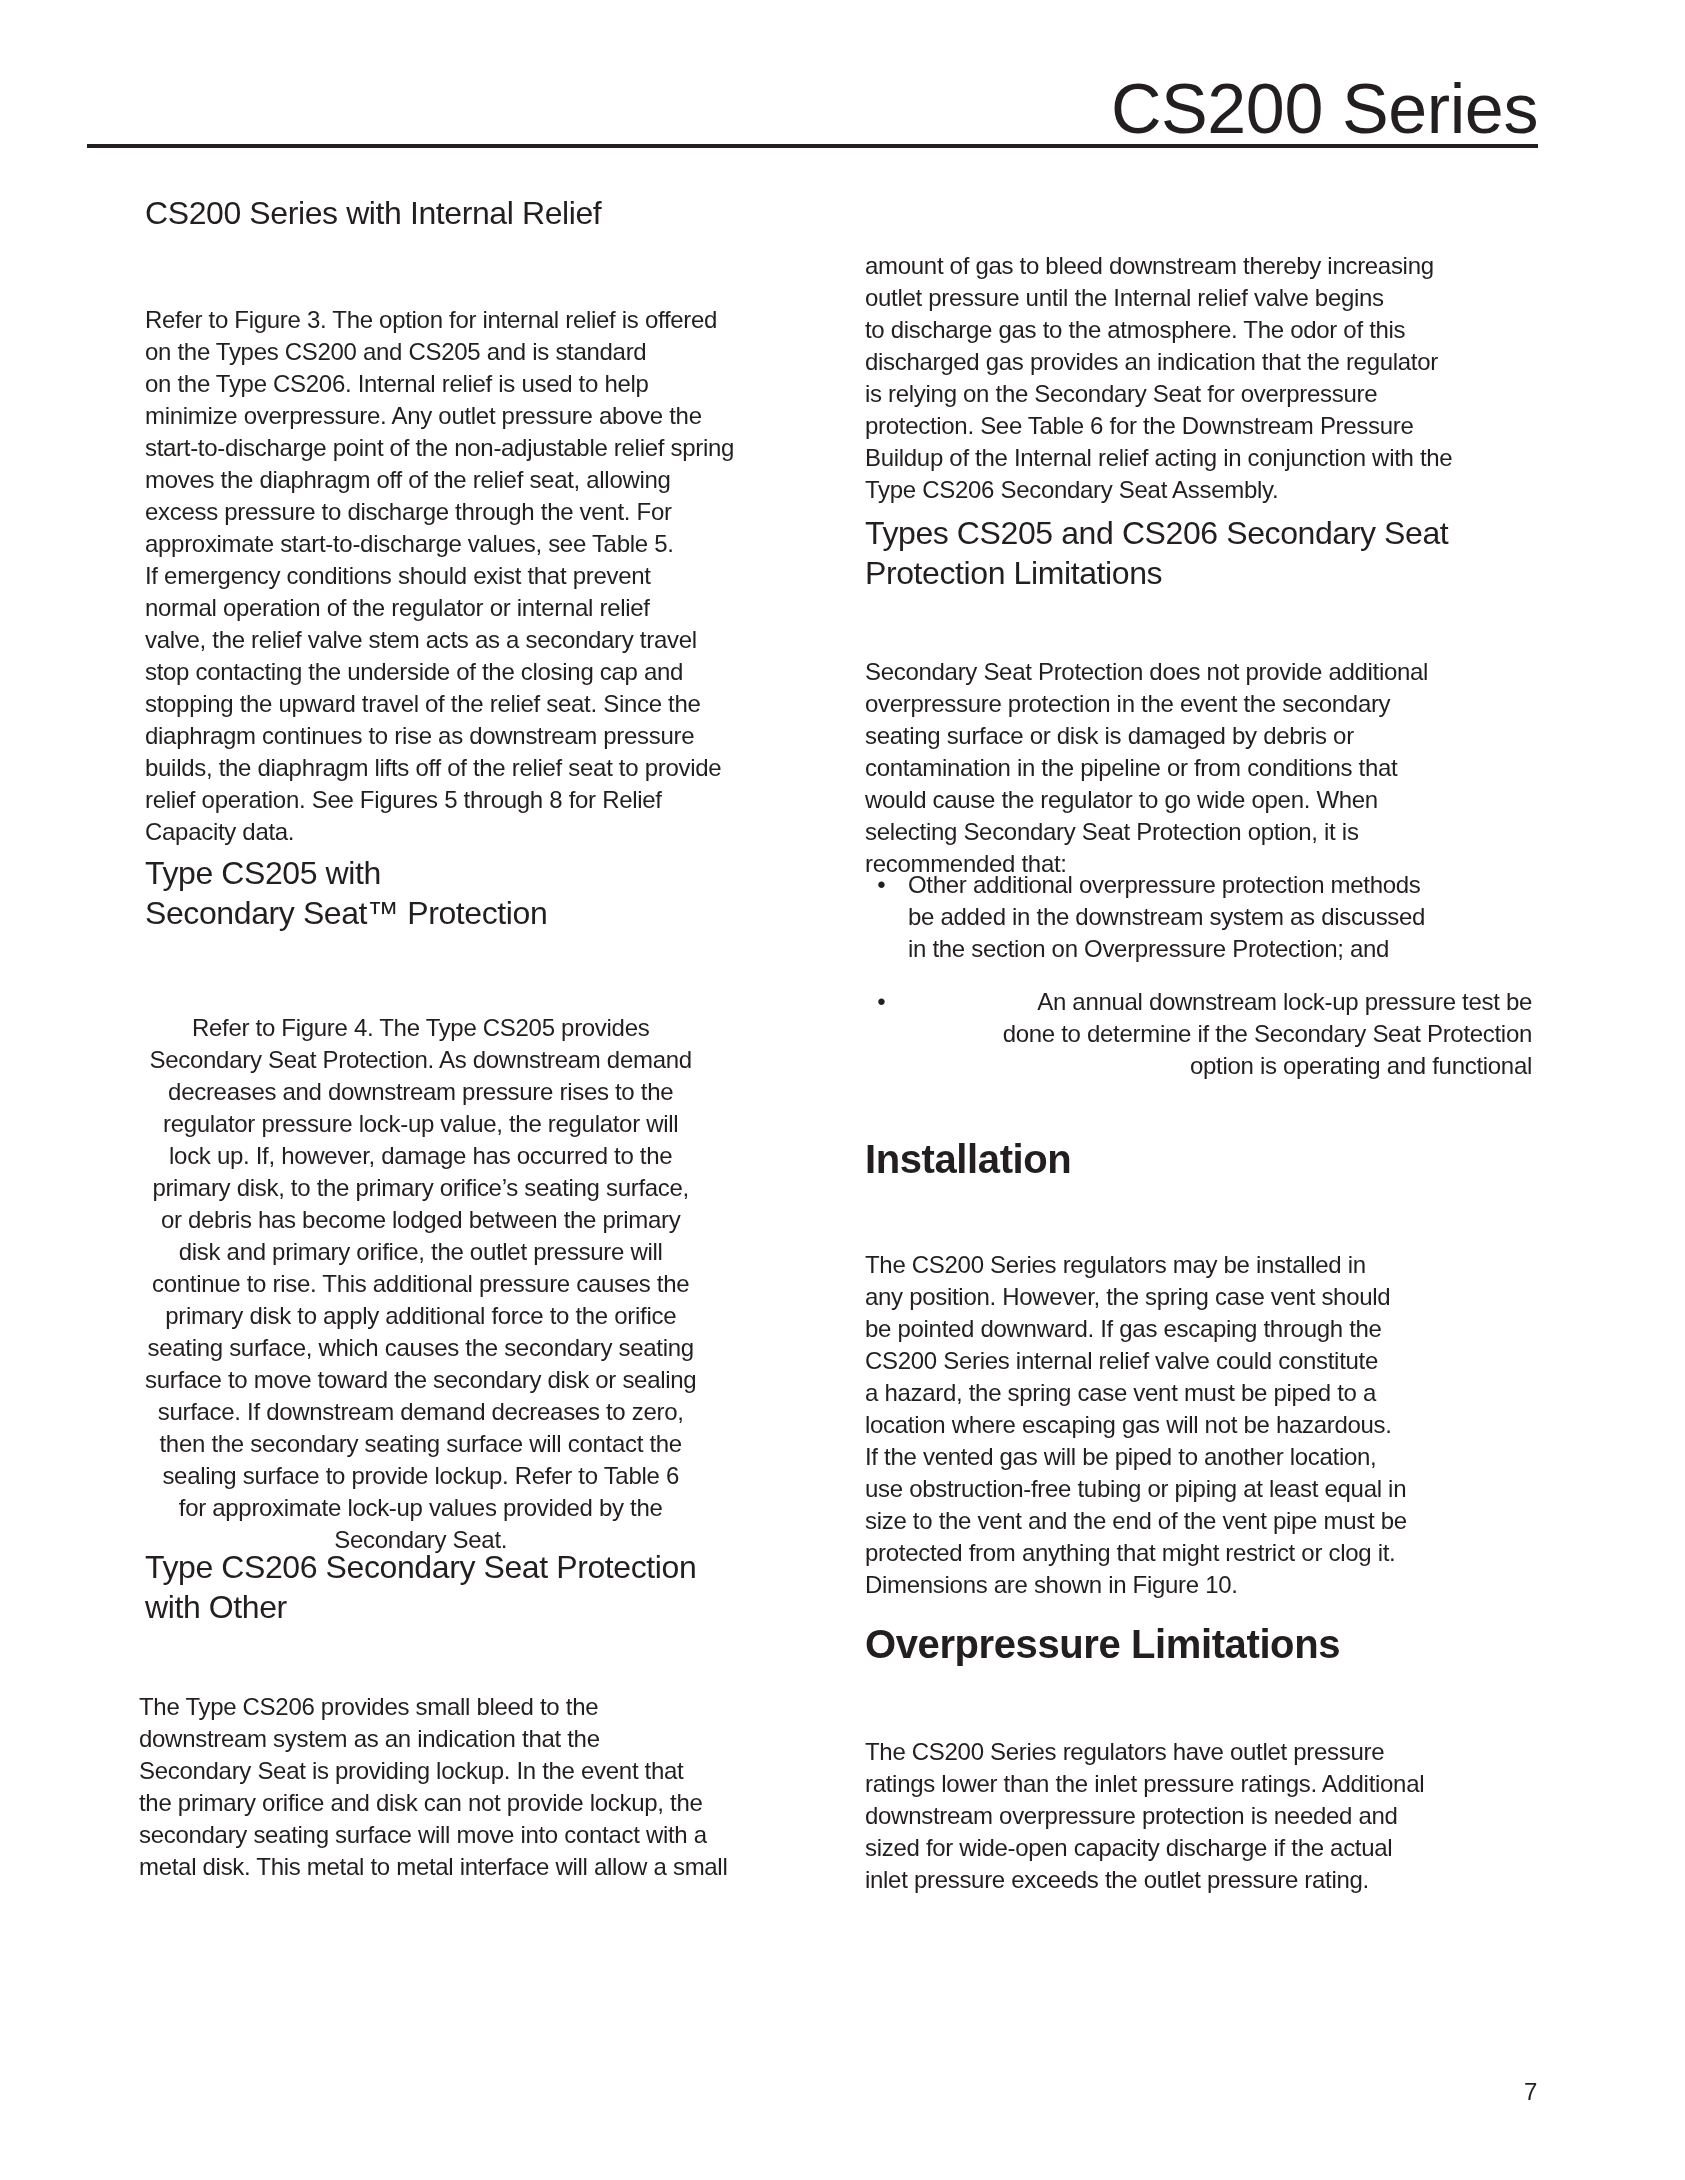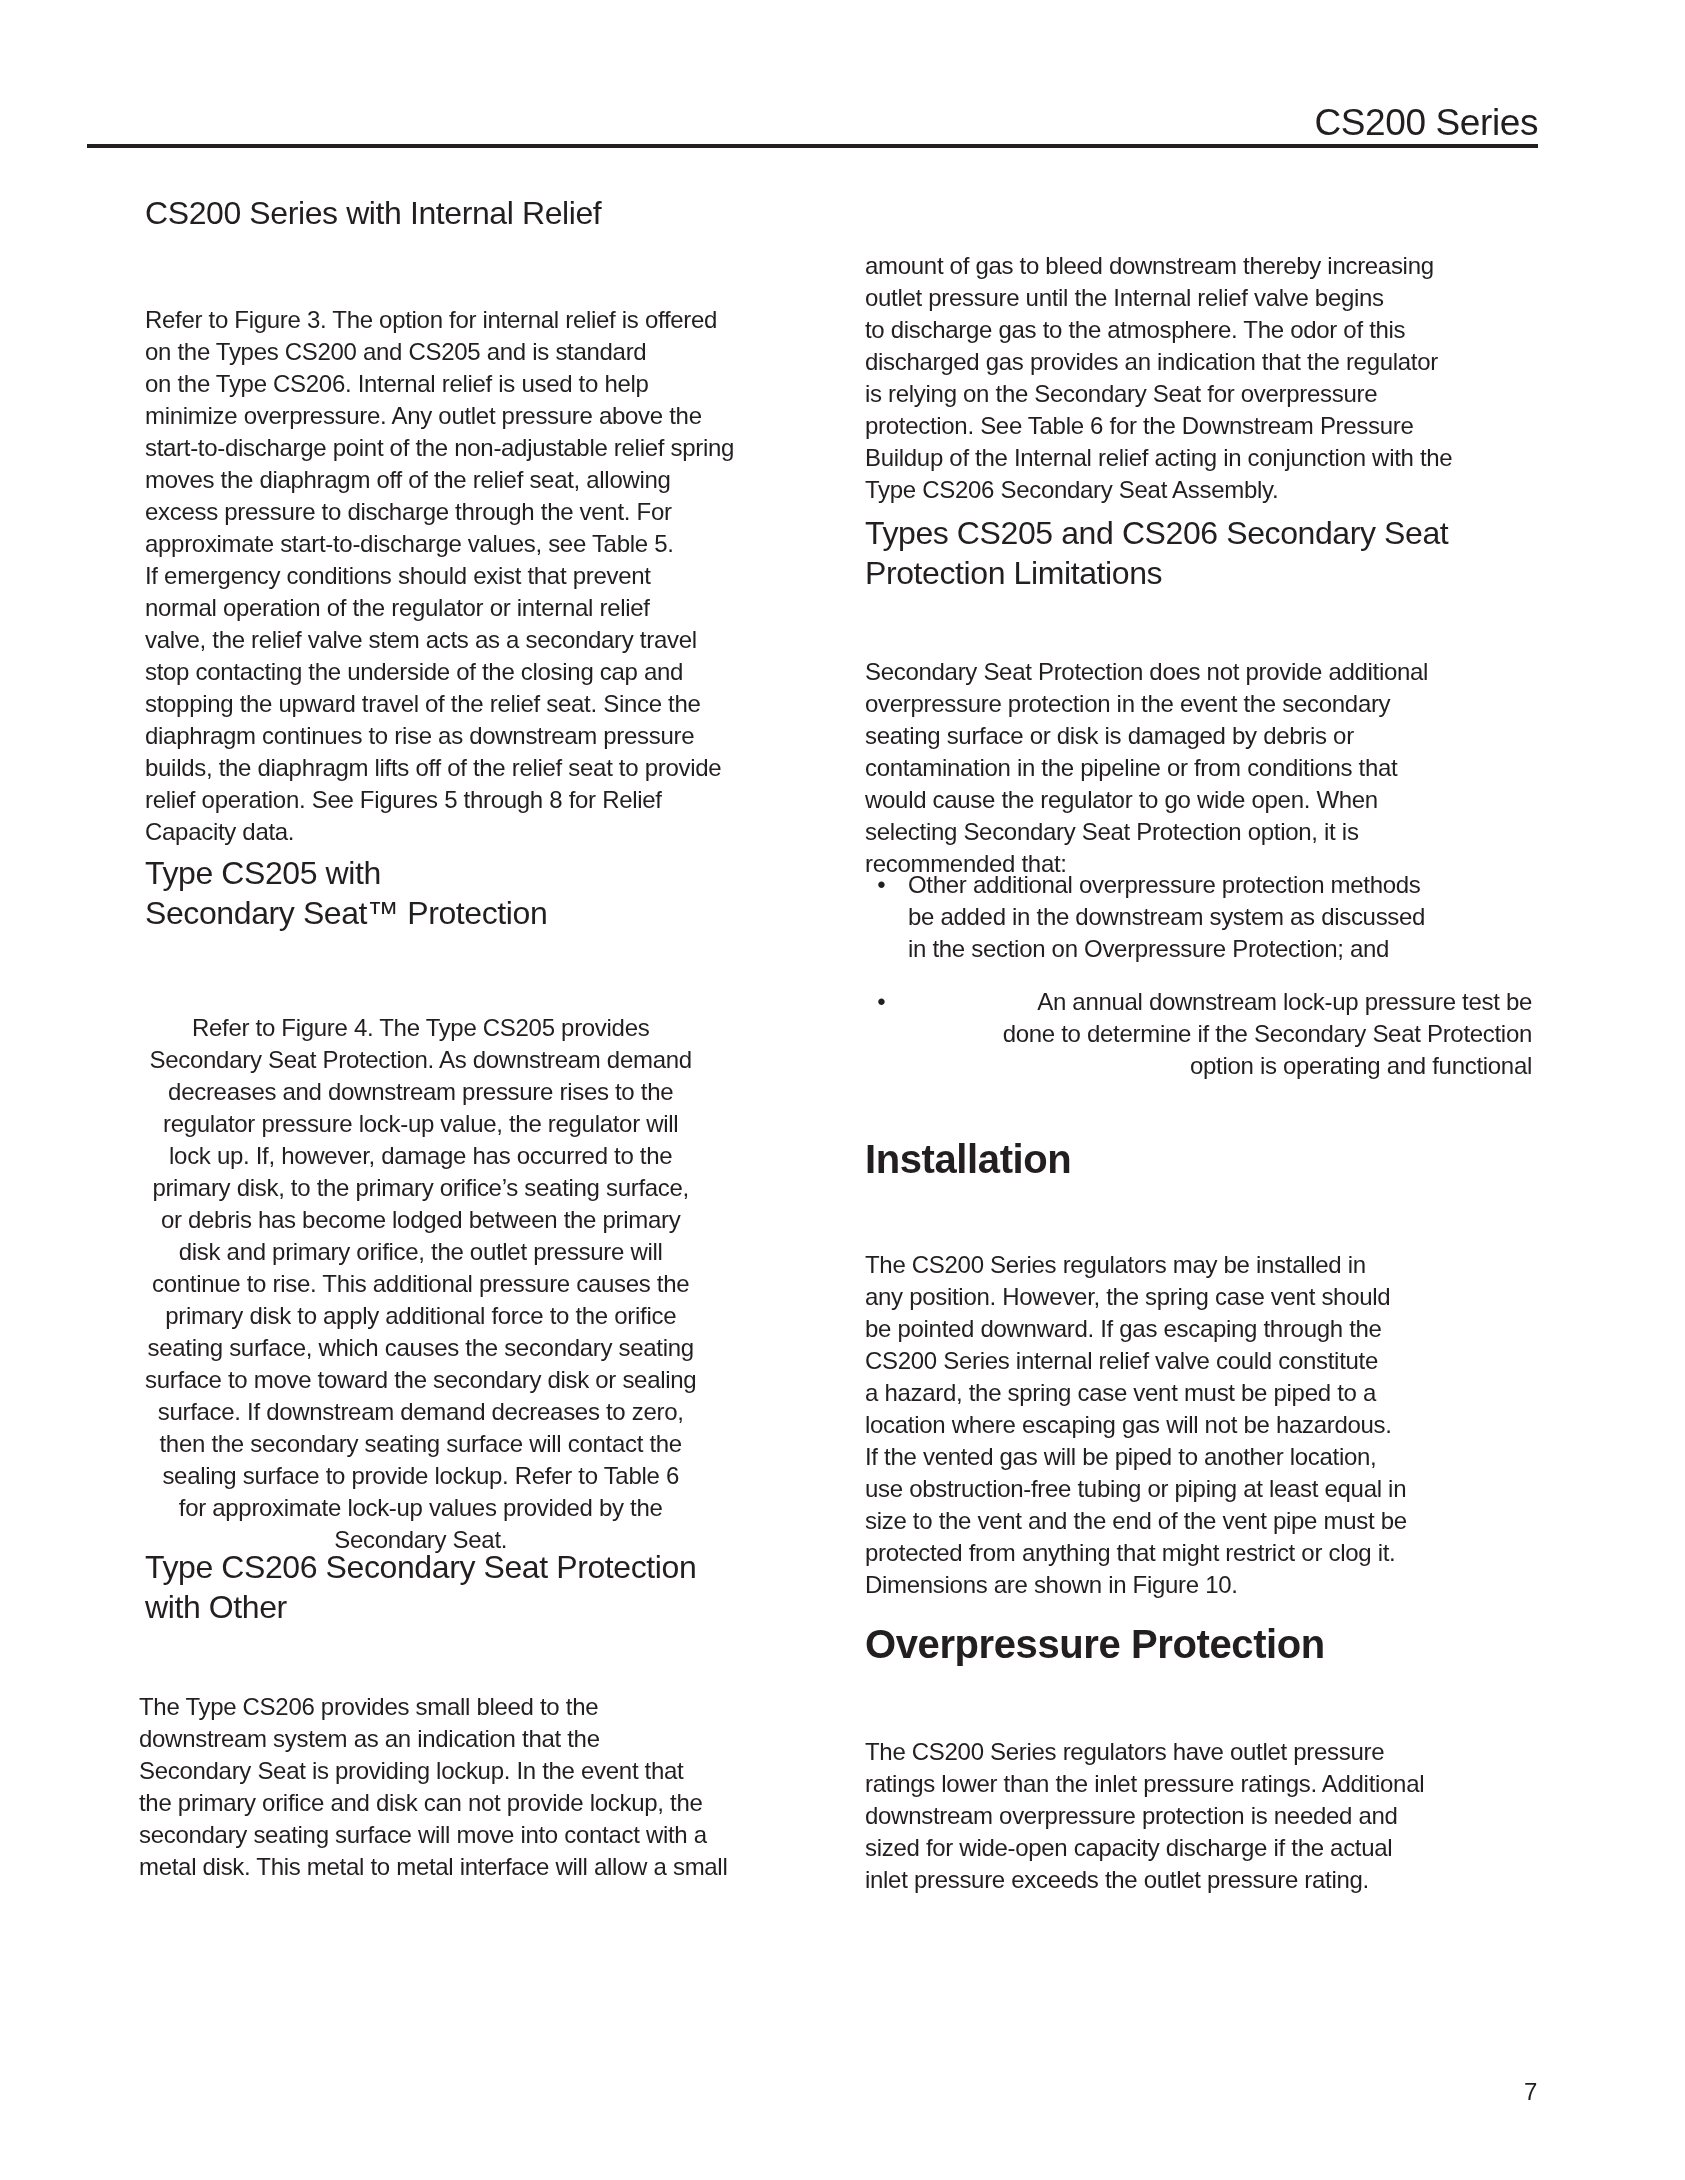--- a/index.html
+++ b/index.html
@@ -6,22 +6,22 @@
   body {
     width: 1685px; height: 2180px;
     background: #ffffff;
     font-family: "Liberation Sans", sans-serif;
     color: #231f20;
     position: relative;
     overflow: hidden;
   }
   .abs { position: absolute; margin: 0; }
   .header-title {
-    top: 96px; right: 147px;
-    font-size: 37px; line-height: 53px;
+    top: 83px; right: 147px;
+    font-size: 70px; line-height: 53px;
     font-weight: 400; letter-spacing: -0.4px;
     white-space: pre;
   }
   .rule {
     left: 87px; top: 144px;
     width: 1451px; height: 3.5px;
     background: #231f20;
   }
   .body-text {
     font-size: 24px; line-height: 32px;
@@ -160,21 +160,21 @@
 be pointed downward. If gas escaping through the
 CS200 Series internal relief valve could constitute
 a hazard, the spring case vent must be piped to a
 location where escaping gas will not be hazardous.
 If the vented gas will be piped to another location,
 use obstruction-free tubing or piping at least equal in
 size to the vent and the end of the vent pipe must be
 protected from anything that might restrict or clog it.
 Dimensions are shown in Figure 10.</p>
 
-<h1 id="rh6" class="abs h1">Overpressure Protection</h1>
+<h1 id="rh6" class="abs h1">Overpressure Limitations</h1>
 <p id="rp4" class="abs body-text">The CS200 Series regulators have outlet pressure
 ratings lower than the inlet pressure ratings. Additional
 downstream overpressure protection is needed and
 sized for wide-open capacity discharge if the actual
 inlet pressure exceeds the outlet pressure rating.</p>
 
 <div class="abs page-number">7</div>
 
 
 </body></html>

